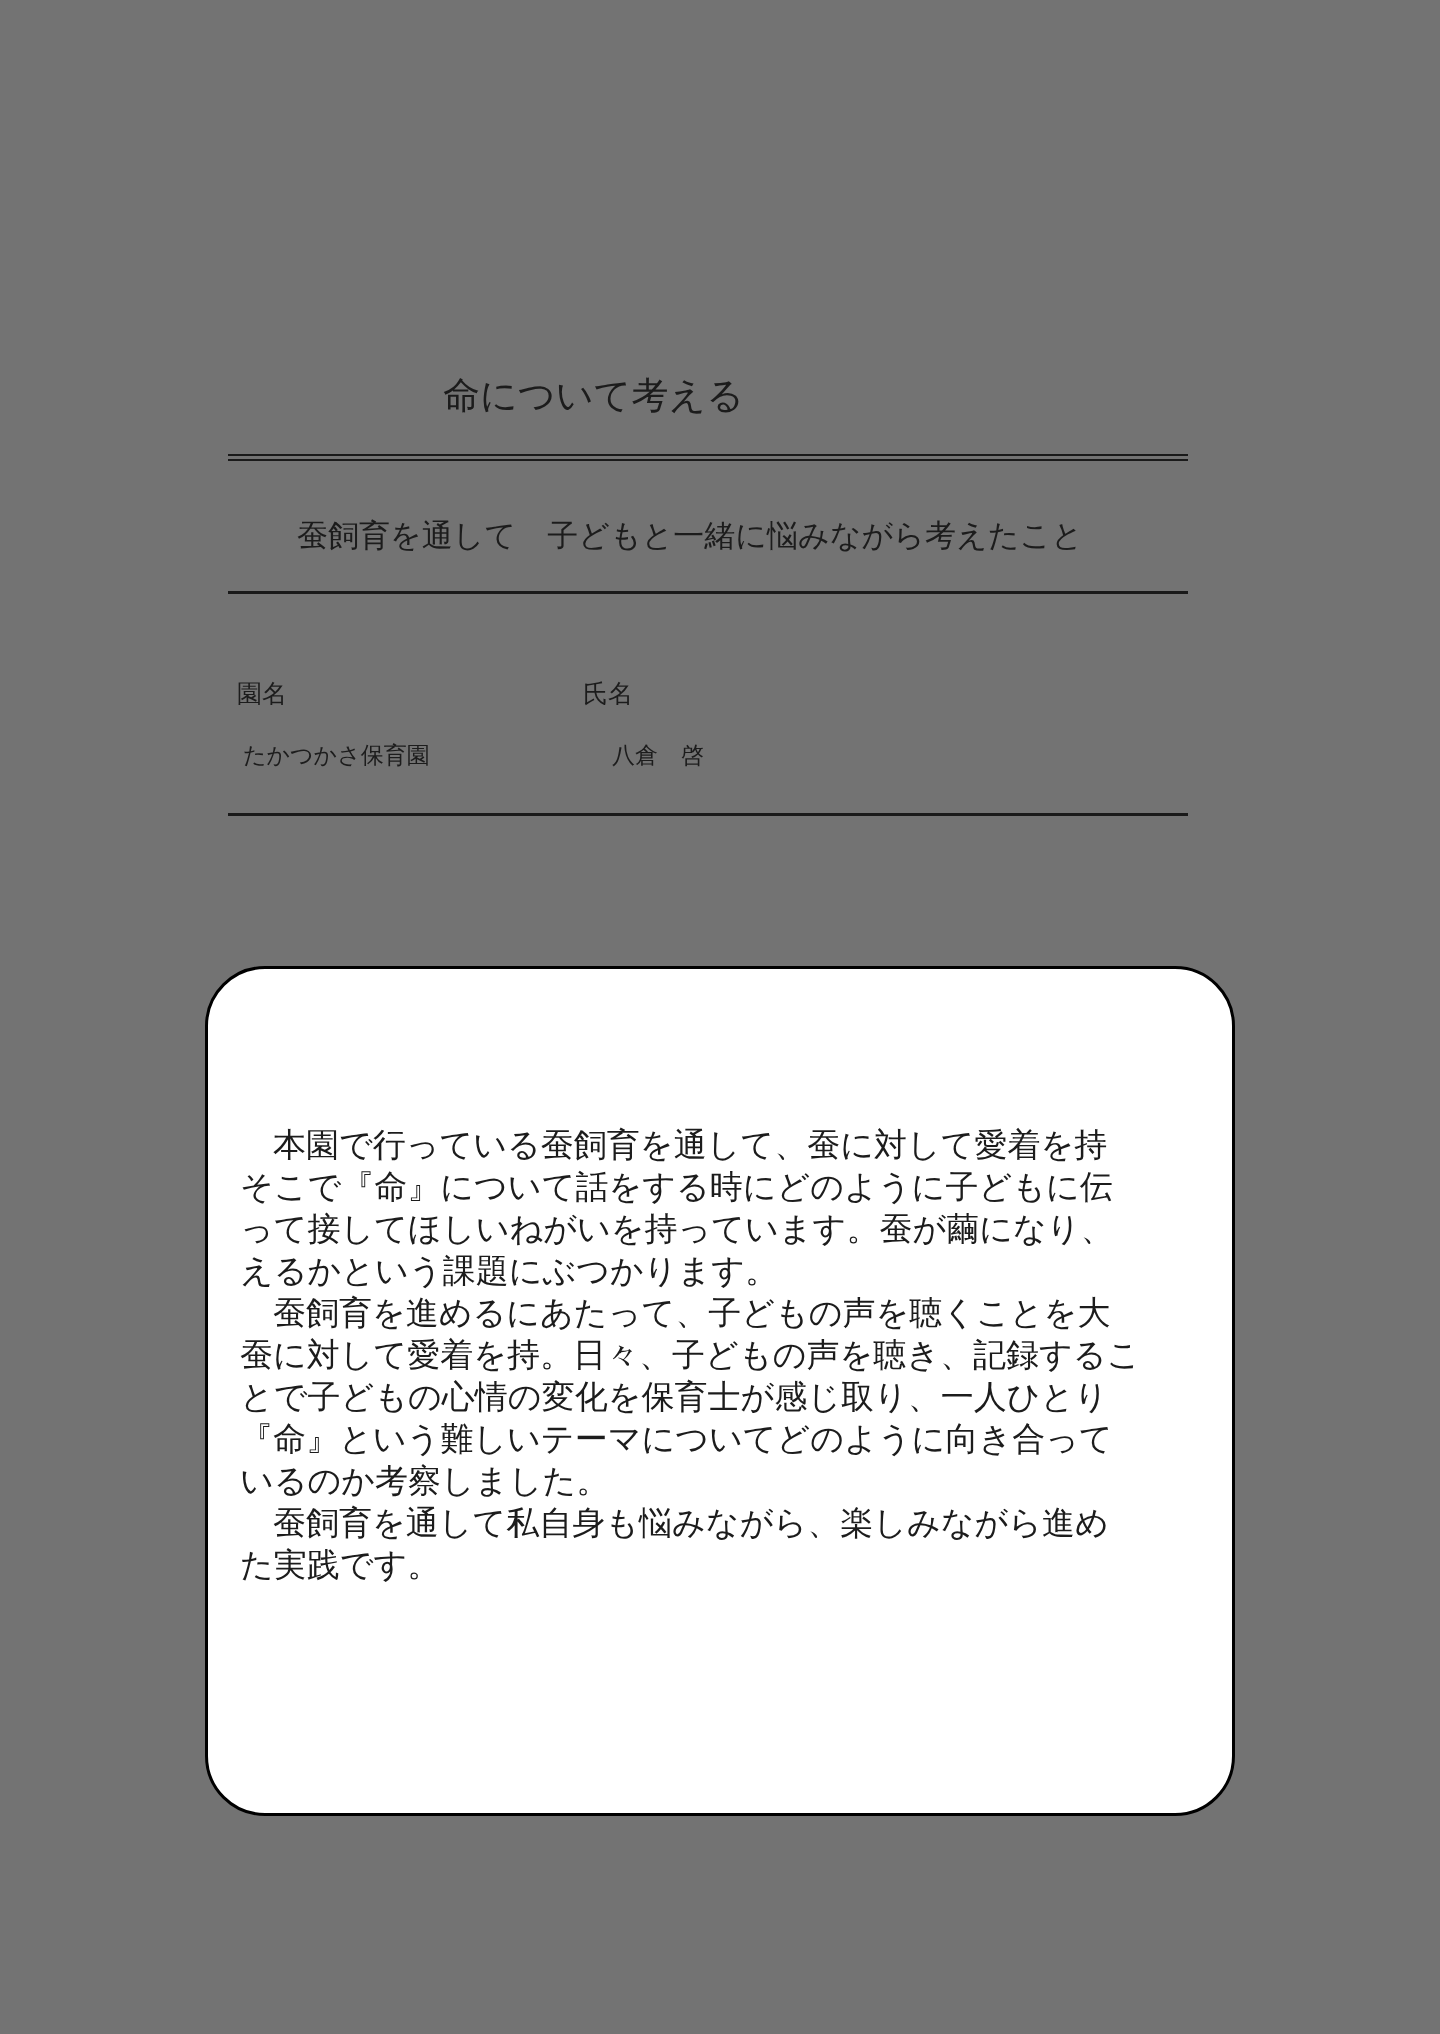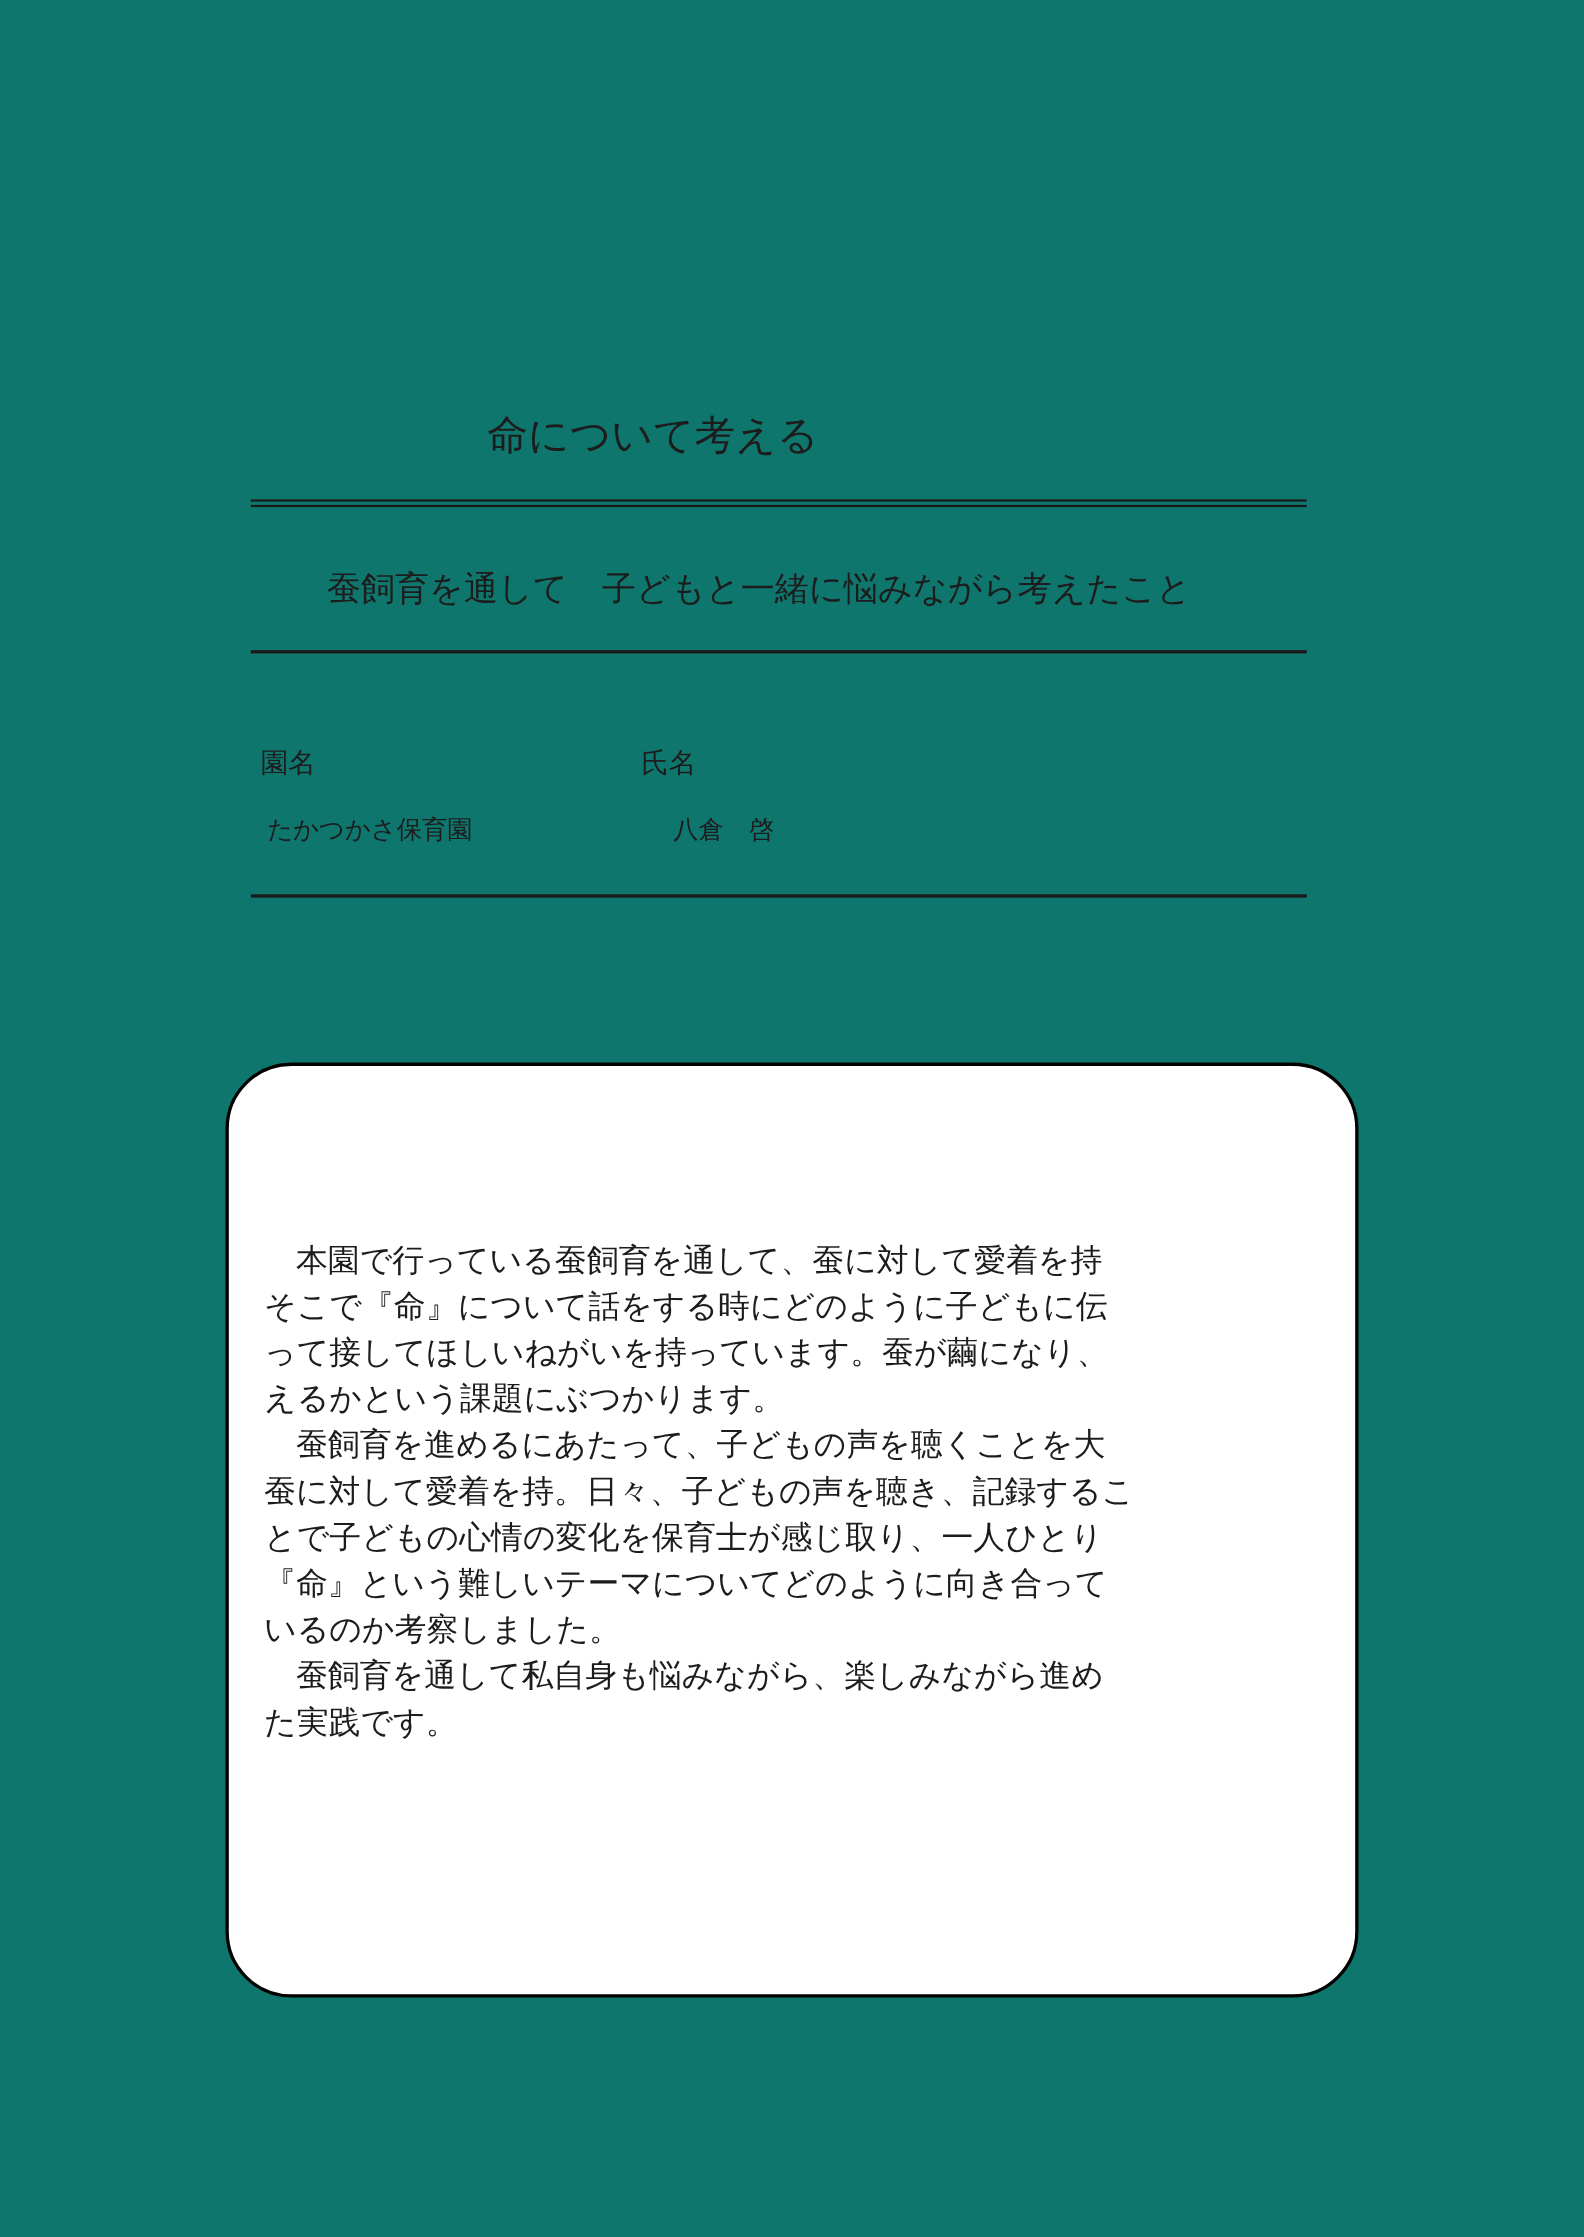--- a/index.html
+++ b/index.html
@@ -5,21 +5,21 @@
   html, body {
     margin: 0;
     padding: 0;
     background: #e8e8e8;
   }
   .page {
     position: relative;
     width: 1440px;
     height: 2034px;
     margin: 0 auto;
-    background: #0f766e;
+    background: #737373;
     font-family: "DejaVu Serif", "Liberation Serif", serif;
     color: #1c1c1c;
     overflow: hidden;
   }
   .doc-title {
     position: absolute;
     left: 443px;
     top: 376px;
     font-size: 37px;
     line-height: 1.1;
@@ -79,21 +79,21 @@
     background: #ffffff;
   }
   .abstract-text {
     position: absolute;
     left: 240px;
     top: 1124px;
     width: 900px;
   }
   .abstract-line {
     height: 42px;
-    font-size: 29px;
+    font-size: 33px;
     line-height: 42px;
     letter-spacing: 0px;
     white-space: nowrap;
   }
 </style>
 </head>
 <body>
 
 <div class="page">
 

